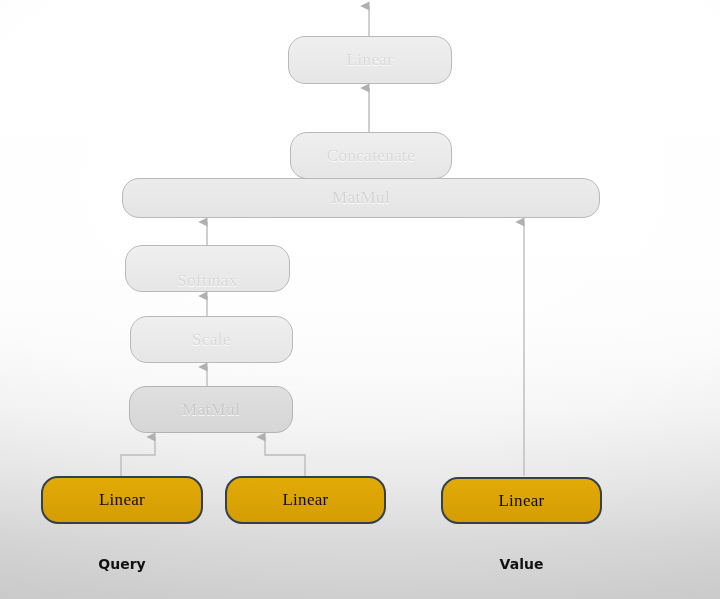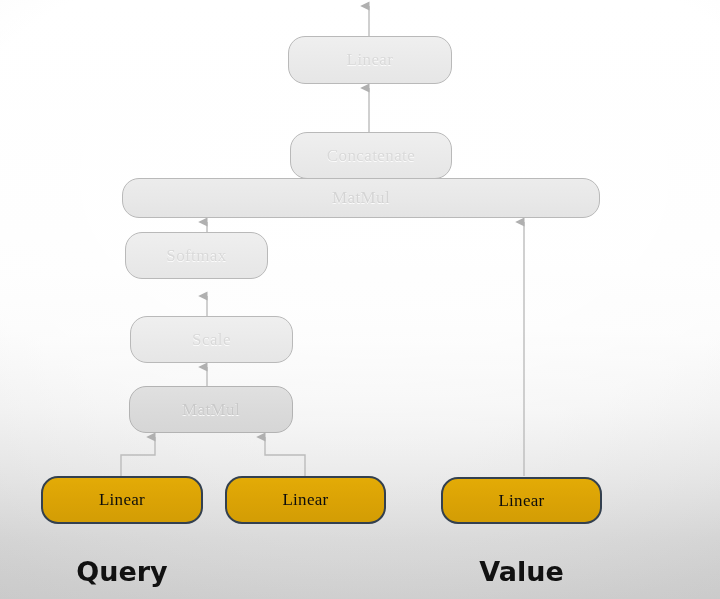--- a/index.html
+++ b/index.html
@@ -90,21 +90,21 @@
     font-family: "Liberation Serif", serif;
     font-size: 17px;
     letter-spacing: 0.3px;
   }
 
   .axis-label {
     position: absolute;
     text-align: center;
     color: #111111;
     font-family: "DejaVu Sans", sans-serif;
-    font-size: 27px;
+    font-size: 14px;
     font-weight: 700;
     z-index: 2;
   }
 </style>
 </head>
 <body>
 
 <div id="canvas">
 
   <svg id="wires" viewBox="0 0 720 599" xmlns="http://www.w3.org/2000/svg">
@@ -138,21 +138,21 @@
   </div>
 
   <div class="node ghost" style="left:290px; top:104px; width:162px; height:47px;margin-top:28px;">
     <span>Concatenate</span>
   </div>
 
   <div class="node ghost wide" style="left:122px; top:178px; width:478px; height:40px;">
     <span>MatMul</span>
   </div>
 
-  <div class="node ghost" style="left:125px; top:232px; width:143px; height:47px;">
+  <div class="node ghost" style="left:125px; top:245px; width:165px; height:47px;align-items:flex-end;">
     <span>Softmax</span>
   </div>
 
   <div class="node ghost" style="left:130px; top:316px; width:163px; height:47px;align-items:center;">
     <span>Scale</span>
   </div>
 
   <div class="node ghost darker" style="left:129px; top:386px; width:164px; height:47px;">
     <span>MatMul</span>
   </div>

